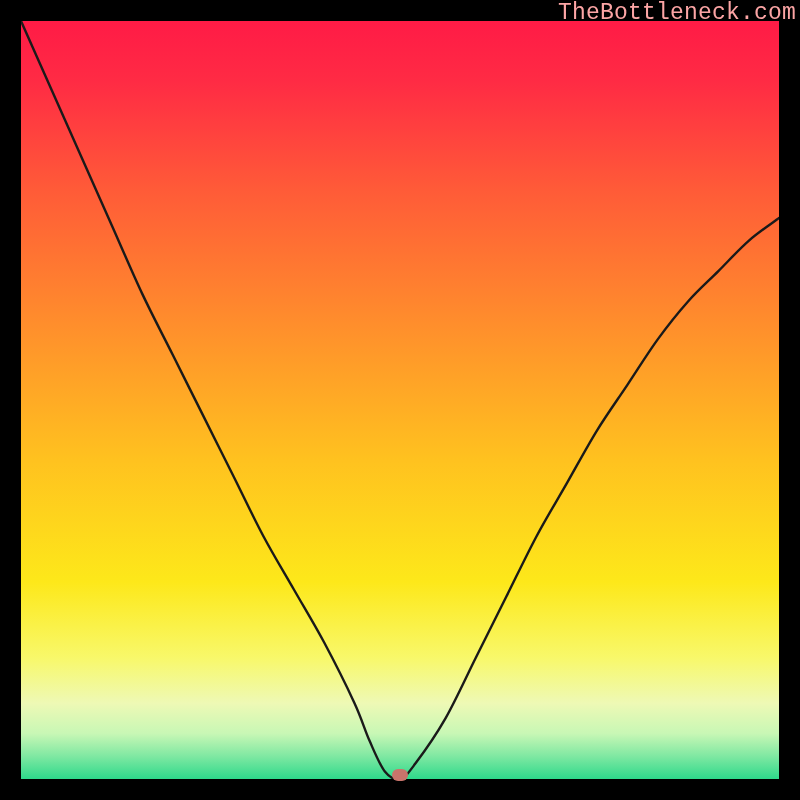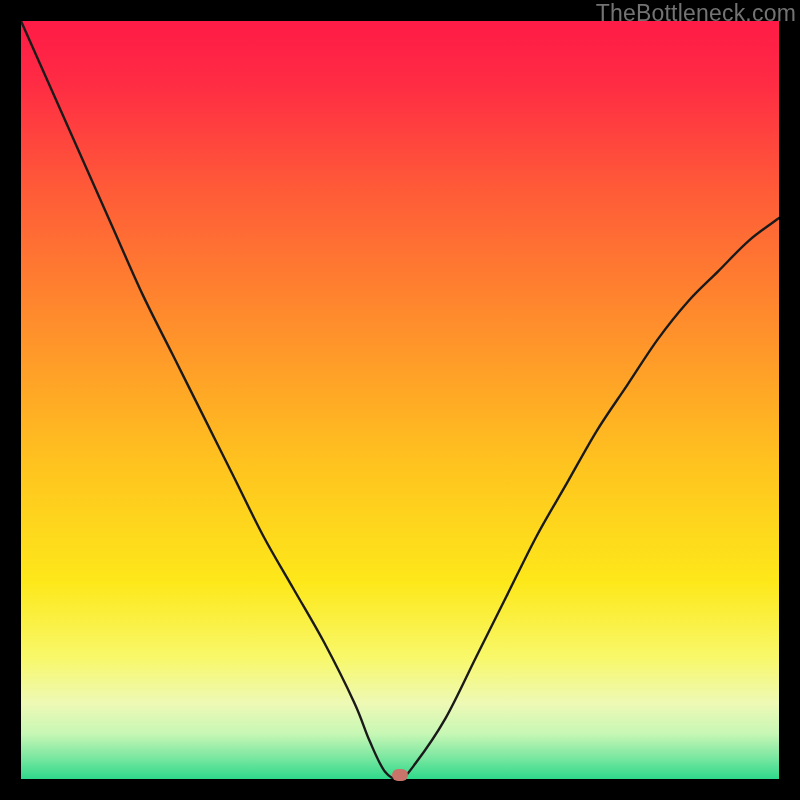--- a/index.html
+++ b/index.html
@@ -23,24 +23,25 @@
     position: absolute;
     left: 0;
     top: 0;
     width: 758px;
     height: 758px;
   }
   .watermark {
     position: absolute;
     top: 0;
     right: 4px;
-    color: #737373;
+    color: #fca5a5;
     font-size: 23px;
     letter-spacing: 0.2px;
     font-weight: 500;
+    font-family: Liberation Mono, monospace;
   }
   svg.curve {
     position: absolute;
     left: 0;
     top: 0;
     width: 758px;
     height: 758px;
   }
   .marker {
     position: absolute;

